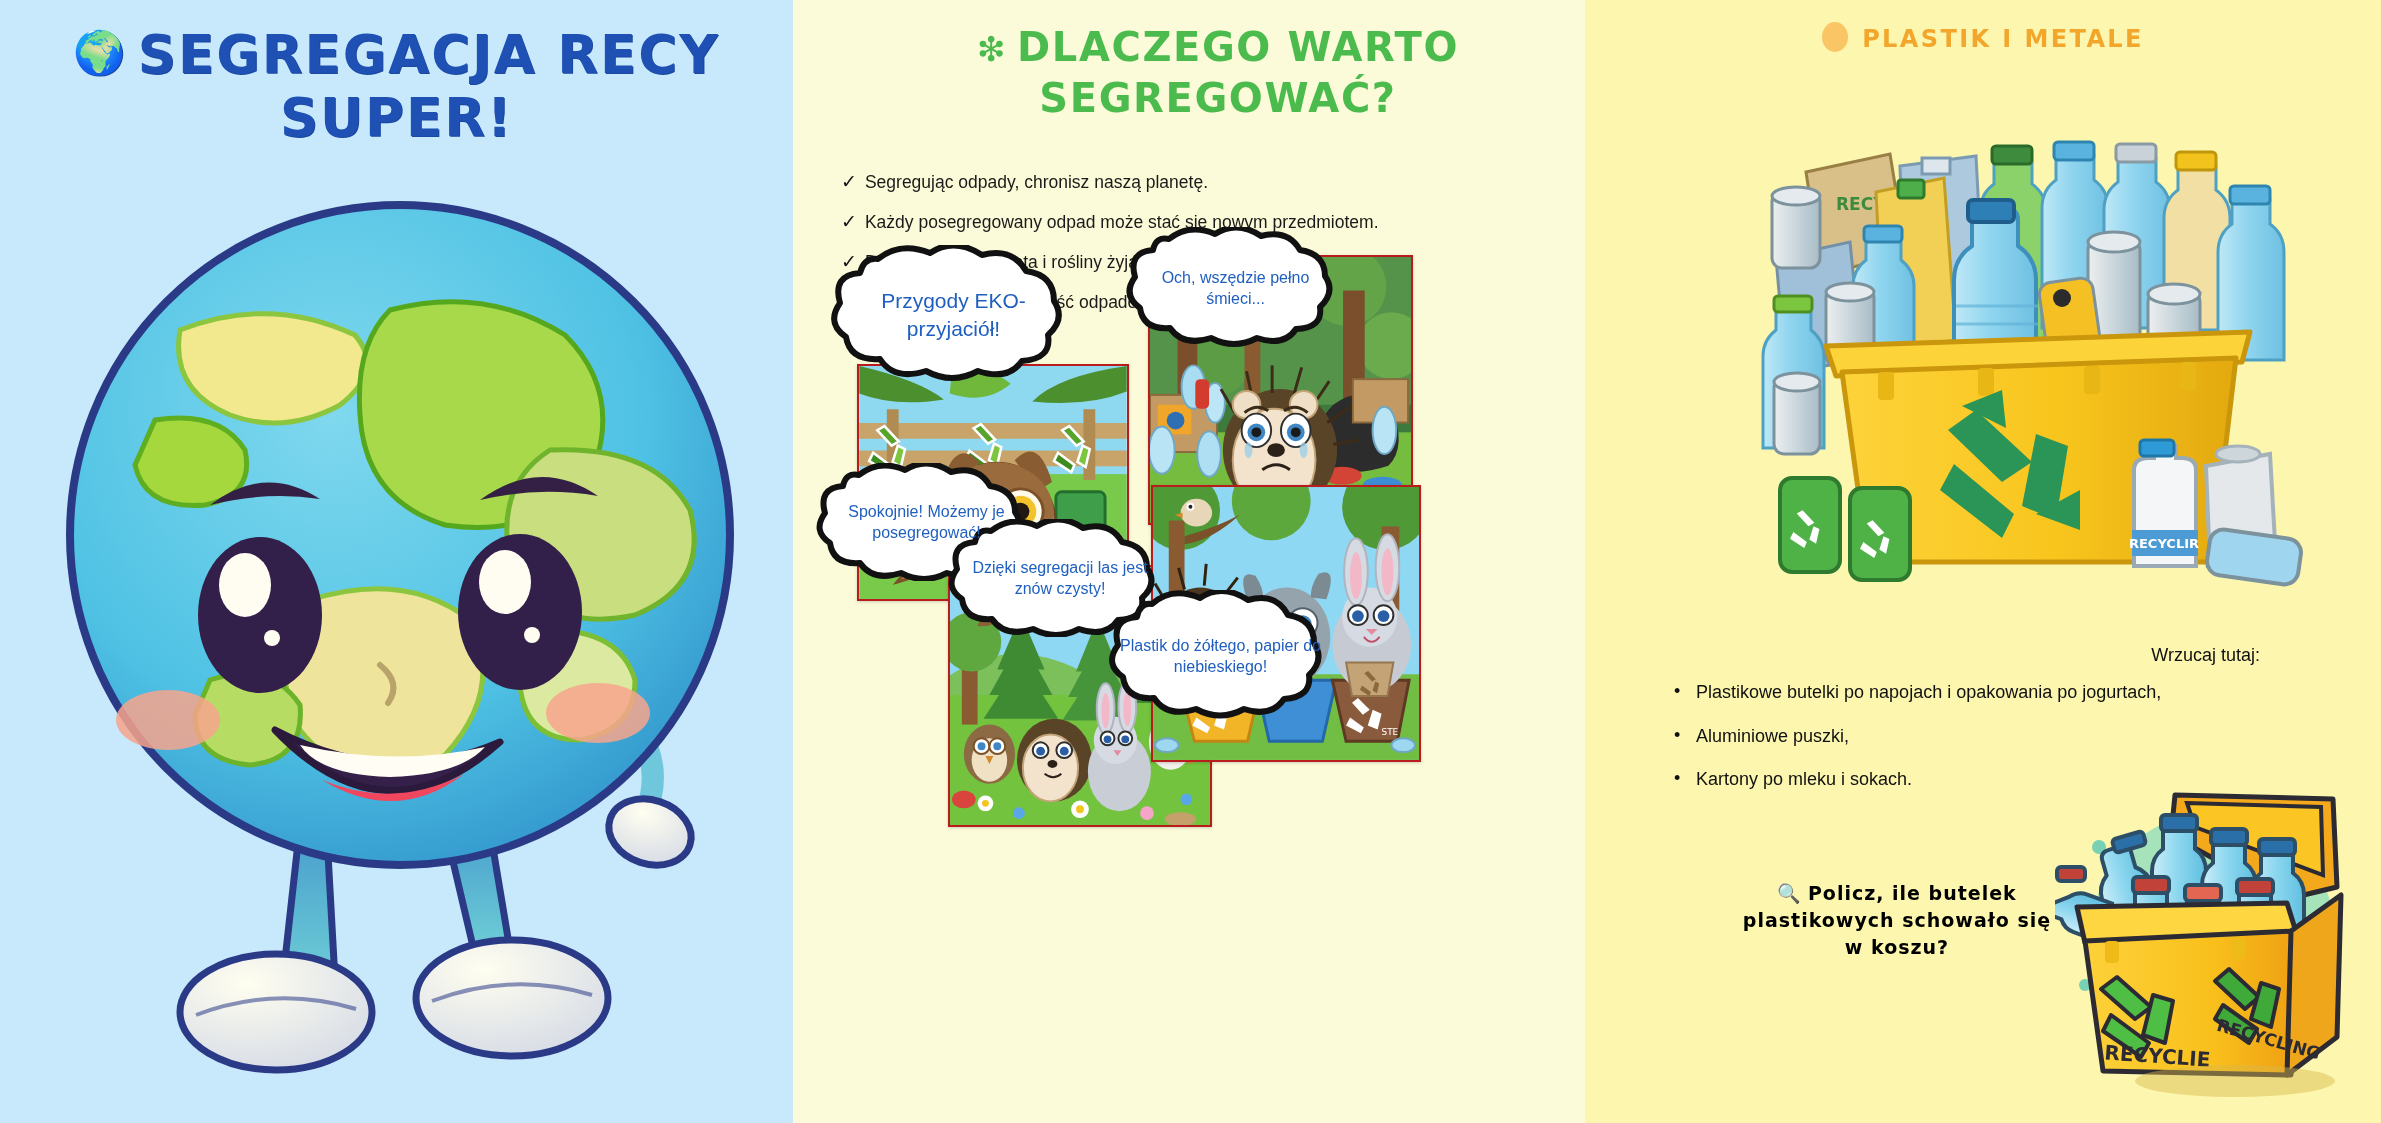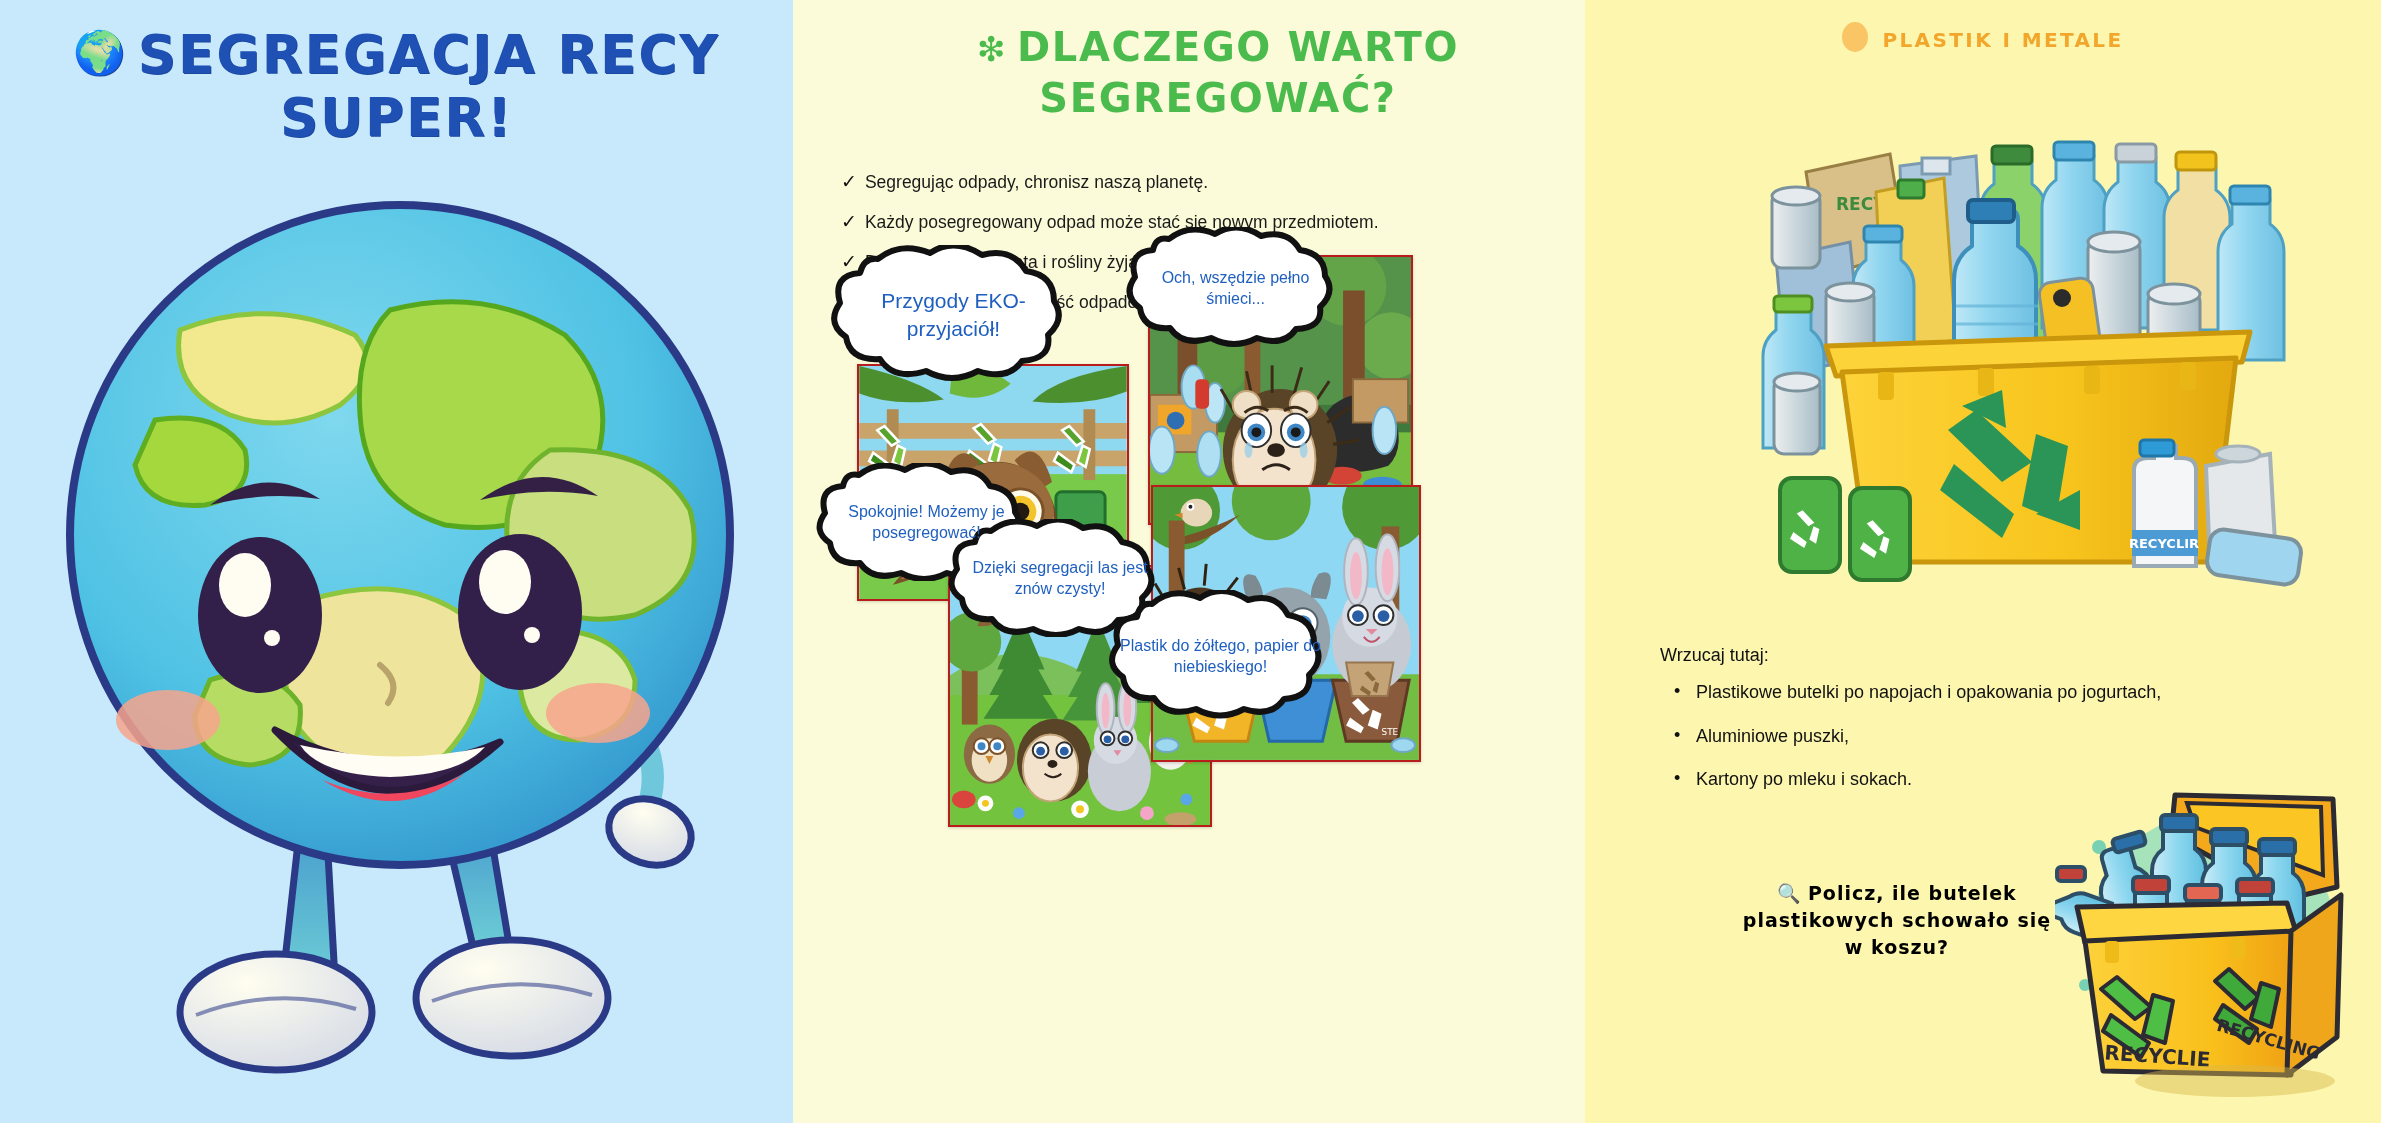--- a/index.html
+++ b/index.html
@@ -90,34 +90,34 @@
   .bub-dzieki    { left: 142px; top: 189px; width: 250px; height: 118px; font-size: 16px; }
   .bub-och       { left: 320px; top: -103px; width: 245px; height: 122px; font-size: 16px; }
   .bub-plastik   { left: 301px; top: 260px; width: 253px; height: 132px; font-size: 16px; }
 
   
   .right-title {
     position: absolute; top: 22px; left: 0; width: 796px;
     text-align: center;
     font-family: "DejaVu Sans", sans-serif;
     font-weight: 700;
-    font-size: 20px;
+    font-size: 24px;
     letter-spacing: 2.4px;
     color: #F2A72C;
   }
   .right-title .dot-icon {
     display: inline-block; width: 26px; height: 30px; border-radius: 50%;
     background: #FAC564; vertical-align: -5px; margin-right: 14px;
   }
 
   .bin-hero { position: absolute; left: 165px; top: 110px; width: 560px; height: 480px; }
   .bin-hero svg { width: 100%; height: 100%; display: block; }
 
   .right-body { position: absolute; left: 75px; top: 645px; width: 600px; }
-  .right-body .lead { font-size: 18px; color: #111; margin-bottom: 16px; }
+  .right-body .lead { font-size: 18px; color: #111; margin-bottom: 16px; text-align: right; }
   .right-body ul { list-style: none; padding-left: 36px; }
   .right-body li {
     font-size: 18px; color: #111; margin-bottom: 22px; position: relative; line-height: 1.2;
   }
   .right-body li::before {
     content: "•"; position: absolute; left: -22px; top: -1px; font-size: 18px; color: #111;
   }
 
   .count-note {
     position: absolute; left: 147px; top: 880px; width: 330px;

